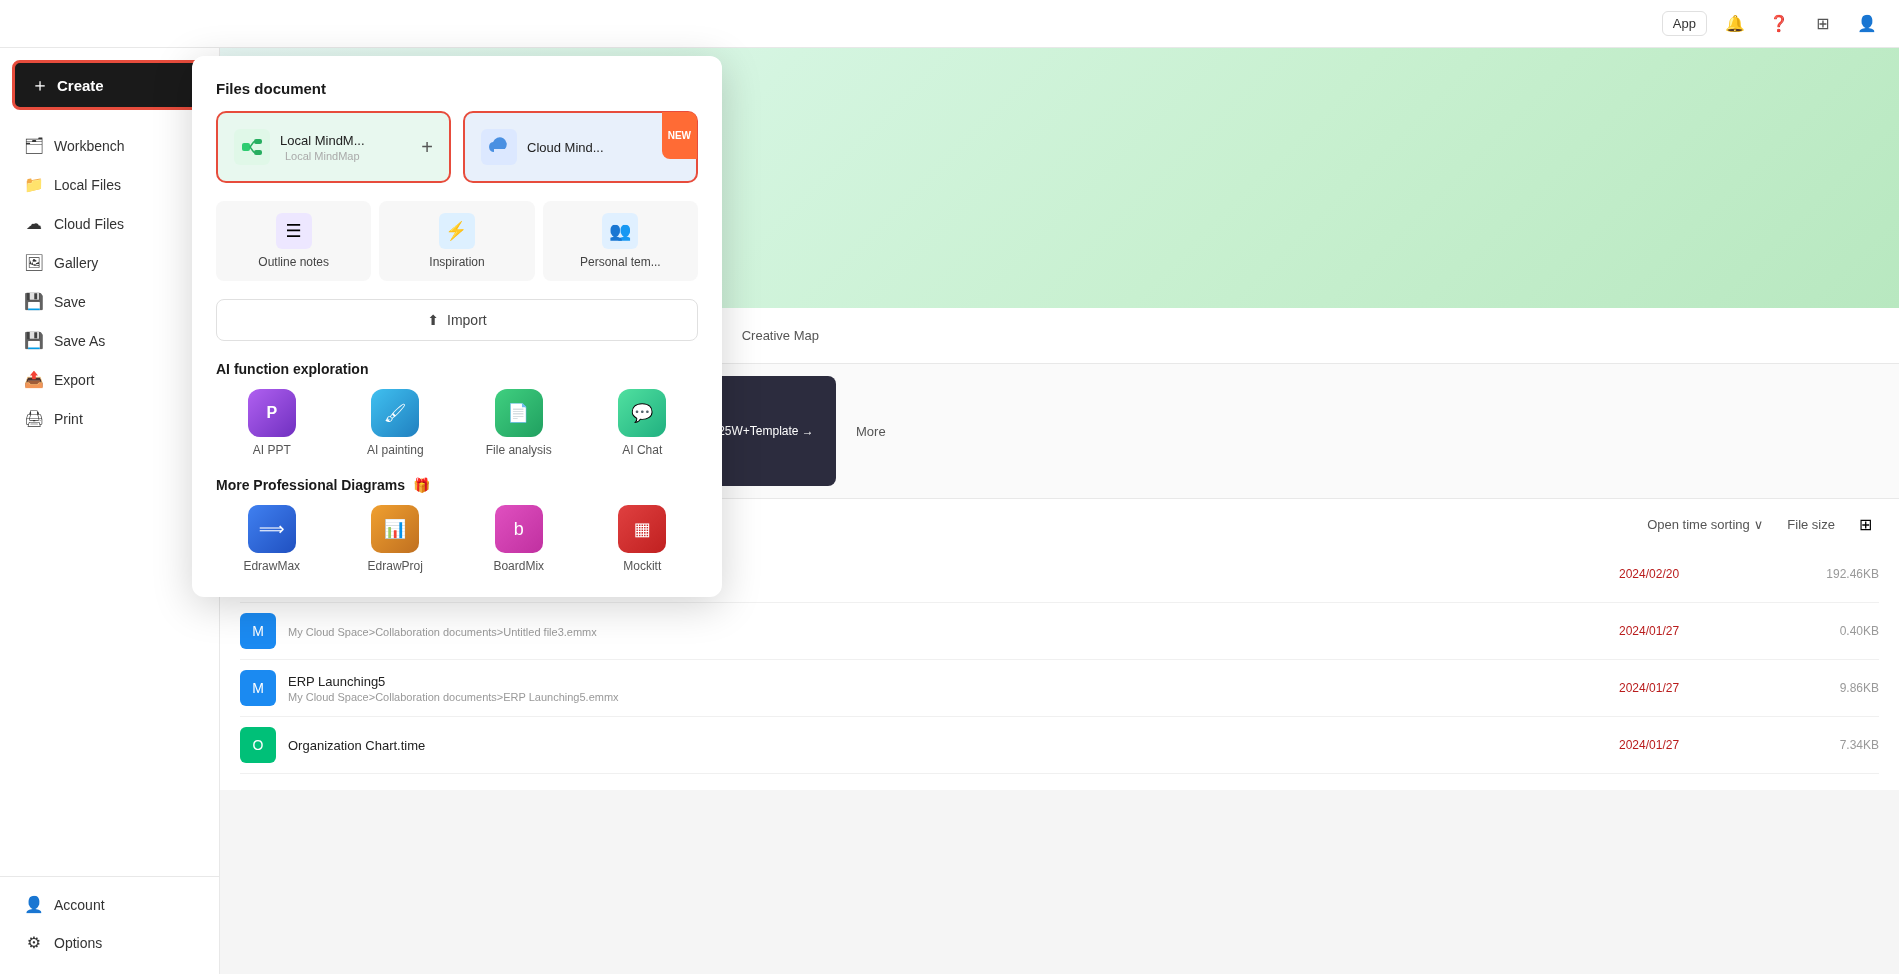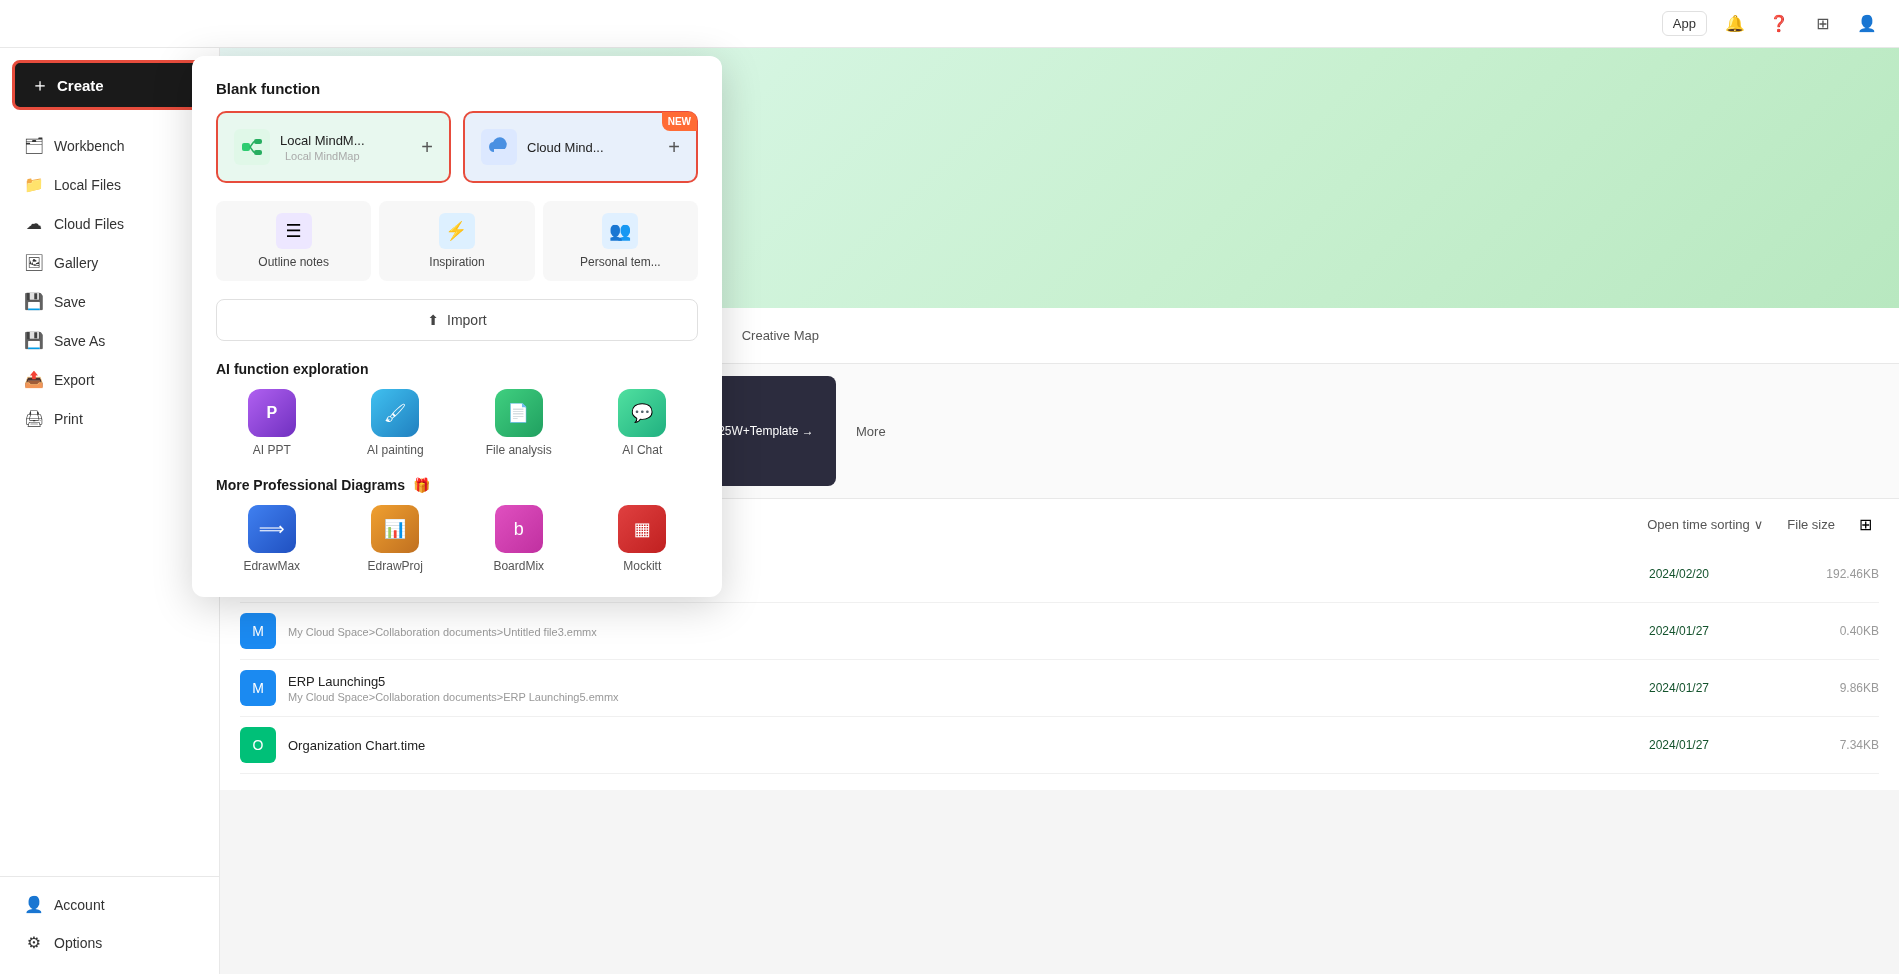--- a/index.html
+++ b/index.html
@@ -46,33 +46,33 @@
     .files-section { padding: 16px 20px; background: #fff; flex: 1; overflow-y: auto; }
     .files-header { display: flex; align-items: center; justify-content: flex-end; gap: 24px; margin-bottom: 12px; }
     .files-sort { font-size: 13px; color: #555; cursor: pointer; display: flex; align-items: center; gap: 4px; }
     .files-size-label { font-size: 13px; color: #555; }
     .file-row { display: flex; align-items: center; padding: 10px 0; border-bottom: 1px solid #f0f0f0; }
     .file-icon { width: 36px; height: 36px; border-radius: 6px; background: #1b8af1; display: flex; align-items: center; justify-content: center; color: #fff; font-size: 14px; margin-right: 12px; flex-shrink: 0; }
     .file-icon.green { background: #00c078; }
     .file-info { flex: 1; }
     .file-name { font-size: 13px; font-weight: 500; color: #222; }
     .file-path { font-size: 11px; color: #999; margin-top: 2px; }
-    .file-date { font-size: 12px; color: #14532d; width: 120px; text-align: center; margin-right: 40px; }
+    .file-date { font-size: 12px; color: #b91c1c; width: 120px; text-align: left; margin-right: 40px; }
     .file-size { font-size: 12px; color: #999; width: 100px; text-align: right; }
     .dropdown-panel { position: absolute; top: 56px; left: 192px; width: 530px; background: #fff; border-radius: 12px; box-shadow: 0 8px 40px rgba(0,0,0,0.18); z-index: 20; padding: 24px; }
     .dropdown-section-title { font-size: 15px; font-weight: 600; color: #1a1a1a; margin-bottom: 14px; }
     .blank-docs-grid { display: flex; gap: 12px; margin-bottom: 18px; }
     .blank-doc-card { flex: 1; border: 2px solid #e74c3c; border-radius: 10px; padding: 16px; cursor: pointer; position: relative; display: flex; align-items: center; gap: 10px; min-height: 70px; }
     .blank-doc-card.local { background: #e8f8ef; text-align: center; }
     .blank-doc-card.cloud { background: #e8f0fb; }
     .blank-doc-icon { width: 36px; height: 36px; border-radius: 6px; display: flex; align-items: center; justify-content: center; font-size: 20px; }
     .blank-doc-label { font-size: 13px; font-weight: 500; color: #222; }
     .blank-doc-sublabel { font-size: 11px; color: #aaa; margin-top: 2px; }
     .blank-doc-plus { margin-left: auto; font-size: 20px; color: #555; }
-    .new-badge { position: absolute; top: -1px; right: -1px; background: #ff6b35; color: #fff; font-size: 10px; font-weight: 700; padding: 4px 6px; border-radius: 0 8px 0 8px; }
+    .new-badge { position: absolute; top: -1px; right: -1px; background: #ff6b35; color: #fff; font-size: 10px; font-weight: 700; padding: 18px 6px; border-radius: 0 8px 0 8px; }
     .other-docs-grid { display: flex; gap: 8px; margin-bottom: 18px; }
     .other-doc-item { flex: 1; display: flex; flex-direction: column; align-items: center; gap: 6px; padding: 12px 8px; border-radius: 8px; cursor: pointer; background: #f7f7f7; }
     .other-doc-icon { width: 36px; height: 36px; border-radius: 6px; display: flex; align-items: center; justify-content: center; font-size: 20px; }
     .other-doc-label { font-size: 12px; color: #444; text-align: center; }
     .import-btn { width: 100%; padding: 12px; border: 1px solid #e0e0e0; border-radius: 8px; background: #fff; cursor: pointer; font-size: 14px; color: #444; display: flex; align-items: center; justify-content: center; gap: 8px; margin-bottom: 20px; }
     .ai-section-title { font-size: 14px; font-weight: 600; color: #1a1a1a; margin-bottom: 12px; }
     .ai-tools-grid { display: flex; gap: 12px; margin-bottom: 20px; }
     .ai-tool-item { flex: 1; display: flex; flex-direction: column; align-items: center; gap: 6px; cursor: pointer; }
     .ai-tool-icon { width: 48px; height: 48px; border-radius: 12px; display: flex; align-items: center; justify-content: center; font-size: 24px; }
     .ai-tool-label { font-size: 12px; color: #555; text-align: left; }
@@ -237,21 +237,21 @@
           <div class="file-name">Organization Chart.time</div>
         </div>
         <div class="file-date">2024/01/27</div>
         <div class="file-size">7.34KB</div>
       </div>
     </div>
   </div>
 </div>
 
 <div class="dropdown-panel">
-  <div class="dropdown-section-title">Blank function</div>
+  <div class="dropdown-section-title">Files document</div>
 
   <div class="blank-docs-grid">
 
     <div class="blank-doc-card local">
       <div class="blank-doc-icon" style="background:#e0f8e8;">
         <svg width="24" height="24" viewBox="0 0 24 24" fill="none">
           <rect x="2" y="8" width="8" height="8" rx="2" fill="#2ecc71"></rect>
           <rect x="14" y="4" width="8" height="5" rx="2" fill="#27ae60"></rect>
           <rect x="14" y="15" width="8" height="5" rx="2" fill="#27ae60"></rect>
           <line x1="10" y1="12" x2="14" y2="6.5" stroke="#27ae60" stroke-width="1.5"></line>

